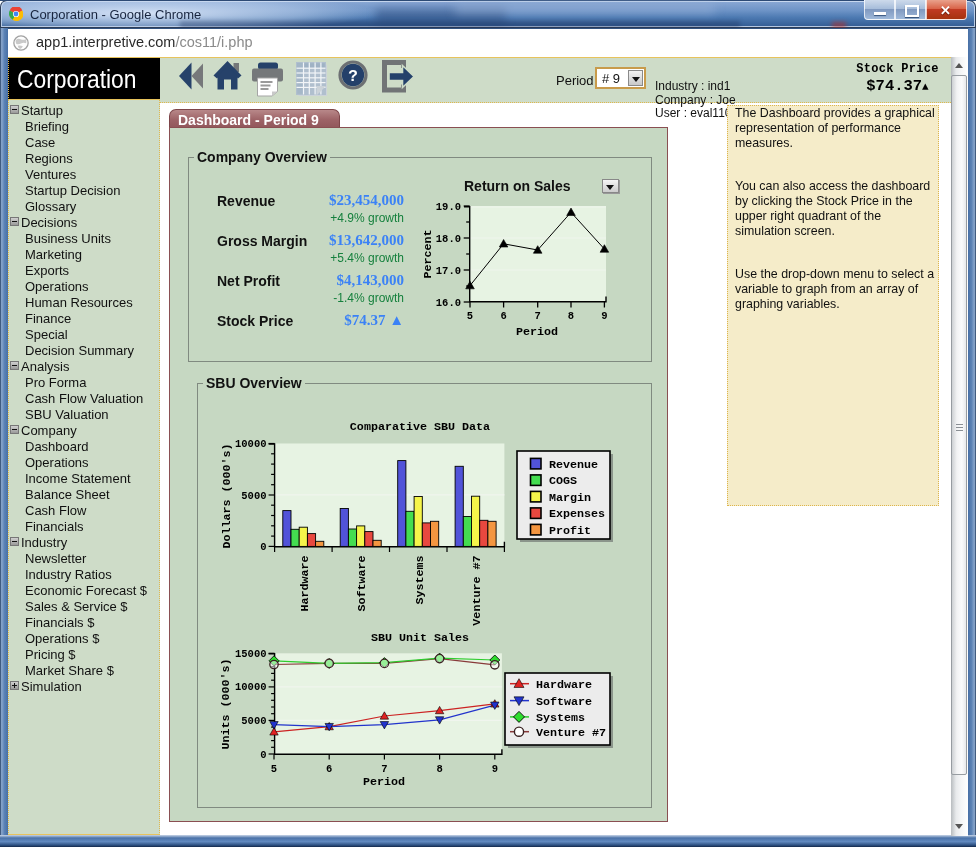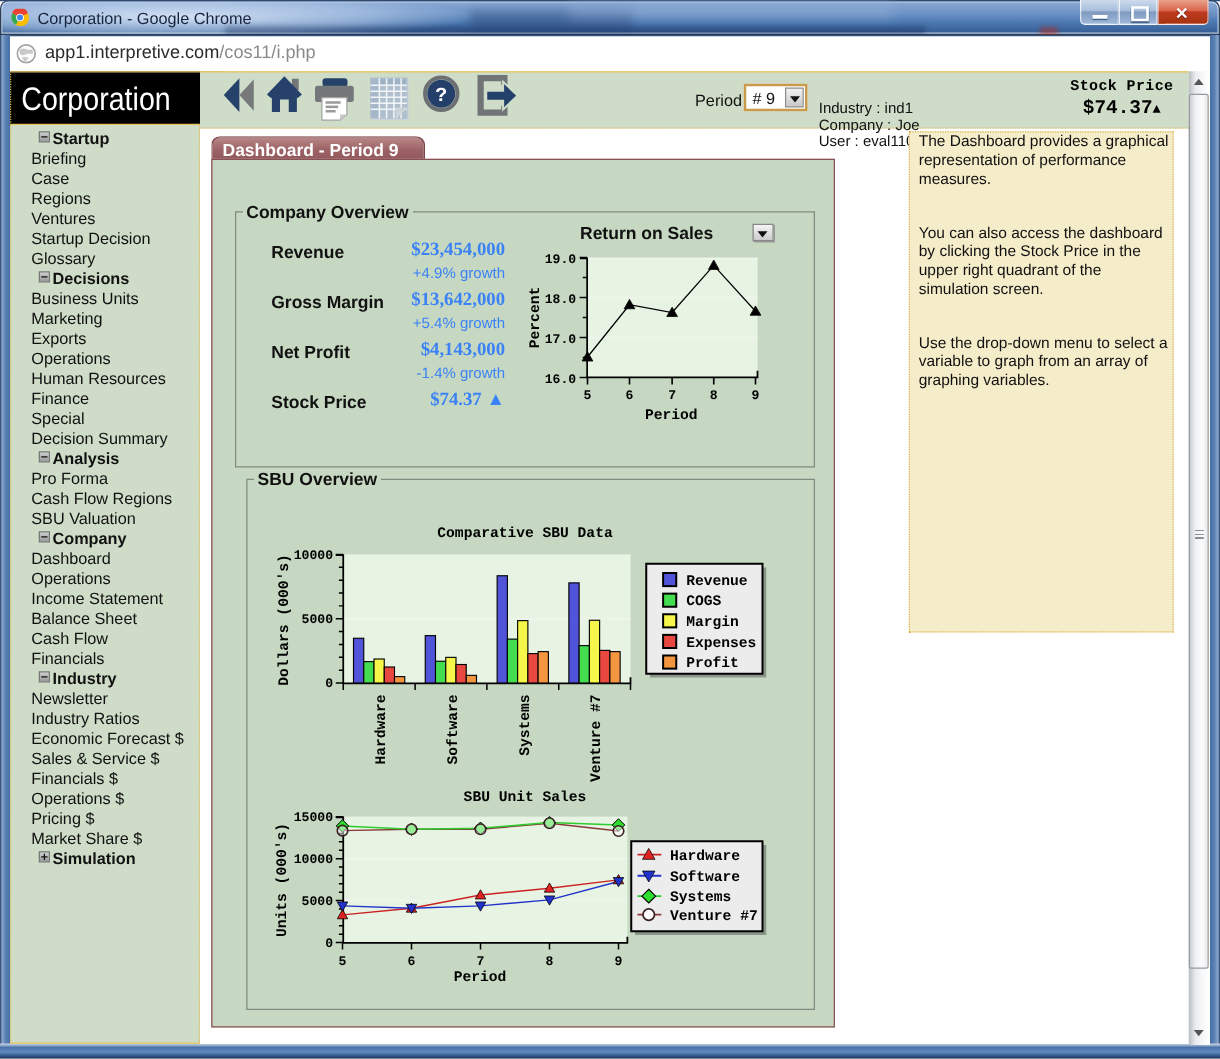--- a/index.html
+++ b/index.html
@@ -34,21 +34,21 @@
 #hdrblack{left:8px;top:57px;width:172px;height:43px;background:#000;border-top:1px solid #e7c35c;border-bottom:1px solid #e7c35c;box-sizing:border-box;}
 #hdrblack span{position:absolute;left:8px;top:6px;color:#fff;font-size:26px;transform:scaleX(.88);transform-origin:0 0;}
 #toolbar{left:160px;top:57px;width:791px;height:46px;background:#cedcc8;border-top:1px solid #e7c35c;border-bottom:1px dotted #e0b84c;box-sizing:border-box;}
 #sidebar{left:8px;top:100px;width:152px;height:735px;background:#cedcc8;border-bottom:1px solid #e7c35c;
   border-left:1px dotted #e0b84c;border-right:1px dotted #e0b84c;box-sizing:border-box;}
 #hdrblack{border-left:1px dotted #e0b84c;}
 #content{left:160px;top:103px;width:791px;height:732px;background:#fff;}
 
 .nav{position:absolute;left:0;top:3px;width:150px;font-size:13px;color:#111;}
 .nav div{height:16px;line-height:16px;padding-left:16px;white-space:nowrap;}
-.nav div.hd{font-weight:bold;padding-left:22px;}
+.nav div.hd{font-weight:normal;padding-left:1px;}
 .nav .box{display:inline-block;width:9px;height:9px;margin-right:2px;position:relative;top:0px;
   background:linear-gradient(#cfcfcf,#9a9a9a);border:1px solid #777;box-sizing:border-box;vertical-align:1px;}
 .nav .box:after{content:"";position:absolute;left:1px;top:3px;width:5px;height:1px;background:#111;}
 .nav .box.plus:before{content:"";position:absolute;left:3px;top:1px;width:1px;height:5px;background:#111;}
 
 #periodlbl{left:556px;top:73px;font-size:13px;color:#111;}
 #perselect{left:595px;top:67px;width:51px;height:22px;background:#fff;border:2px solid #c89b4b;box-sizing:border-box;}
 #perselect .val{position:absolute;left:5px;top:2px;font-size:13px;color:#111;}
 #perselect .btn{position:absolute;right:1px;top:1px;width:15px;height:16px;background:linear-gradient(#f2f2f2,#c9c9c9);border:1px solid #8a8a8a;box-sizing:border-box;}
 #perselect .btn:after{content:"";position:absolute;left:3px;top:6px;border-left:4px solid transparent;border-right:4px solid transparent;border-top:5px solid #111;}
@@ -57,26 +57,26 @@
 #stock .l1{font-size:12px;letter-spacing:.3px;}
 #stock .l2{font-size:15.5px;margin-top:1px;}
 #stock .up{font-size:11px;}
 
 #tab{left:169px;top:109px;width:169px;height:18px;border:1px solid #7d4549;border-bottom:none;border-radius:7px 7px 0 0;
   background:linear-gradient(#b88889 0%,#9d6266 55%,#91575b 100%);}
 #tab span{position:absolute;left:8px;top:2px;color:#fff;font-weight:bold;font-size:14px;}
 #panel{left:169px;top:127px;width:499px;height:695px;background:#c6d8c2;border:1px solid #8a4f52;box-sizing:border-box;}
 fieldset{position:absolute;border:1px solid #808a80;margin:0;padding:0;}
 fieldset legend{font-weight:bold;font-size:14px;color:#111;margin-left:5px;padding:0 3px;}
-#fs1{left:18px;top:33px;width:462px;height:211px;}
+#fs1{left:18px;top:21px;width:462px;height:211px;}
 #fs2{left:27px;top:247px;width:453px;height:431px;}
 
 .colabel{position:absolute;font-weight:bold;font-size:14px;color:#111;}
 .coval{position:absolute;width:170px;text-align:right;font-family:"Liberation Serif",serif;font-weight:bold;font-size:15px;color:#3b82f6;}
-.cogrow{position:absolute;width:170px;text-align:right;font-size:12px;color:#3b82f6;}
+.cogrow{position:absolute;width:170px;text-align:right;font-size:12px;color:#15803d;}
 
 #rostitle{left:464px;top:178px;font-weight:bold;font-size:14px;color:#111;text-align:center;}
 #rosdrop{left:602px;top:179px;width:17px;height:14px;background:linear-gradient(#f5f5f5,#cccccc);border:1px solid #888;box-sizing:border-box;box-shadow:1px 1px 0 #999;}
 #rosdrop:after{content:"";position:absolute;left:3px;top:5px;border-left:4.5px solid transparent;border-right:4.5px solid transparent;border-top:5px solid #111;}
 
 #help{left:727px;top:105px;width:212px;height:401px;background:#f5ecc9;border:1px dotted #dcb54e;box-sizing:border-box;}
 #help p{margin:0;padding:0 0 0 7px;font-size:12.4px;color:#111;line-height:15px;}
 #help p.p1{}
 #help p.gap{margin-top:28px;}
 
@@ -151,21 +151,21 @@
   <div>Business Units</div>
       <div>Marketing</div>
       <div>Exports</div>
       <div>Operations</div>
   <div>Human Resources</div>
       <div>Finance</div>
       <div>Special</div>
       <div>Decision Summary</div>
   <div class="hd"><span class="box"></span>Analysis</div>
   <div>Pro Forma</div>
-      <div>Cash Flow Regions</div>
+      <div>Cash Flow Valuation</div>
       <div>SBU Valuation</div>
   <div class="hd"><span class="box"></span>Company</div>
   <div>Dashboard</div>
       <div>Operations</div>
       <div>Income Statement</div>
       <div>Balance Sheet</div>
   <div>Cash Flow</div>
       <div>Financials</div>
   <div class="hd"><span class="box"></span>Industry</div>
   <div>Newsletter</div>

